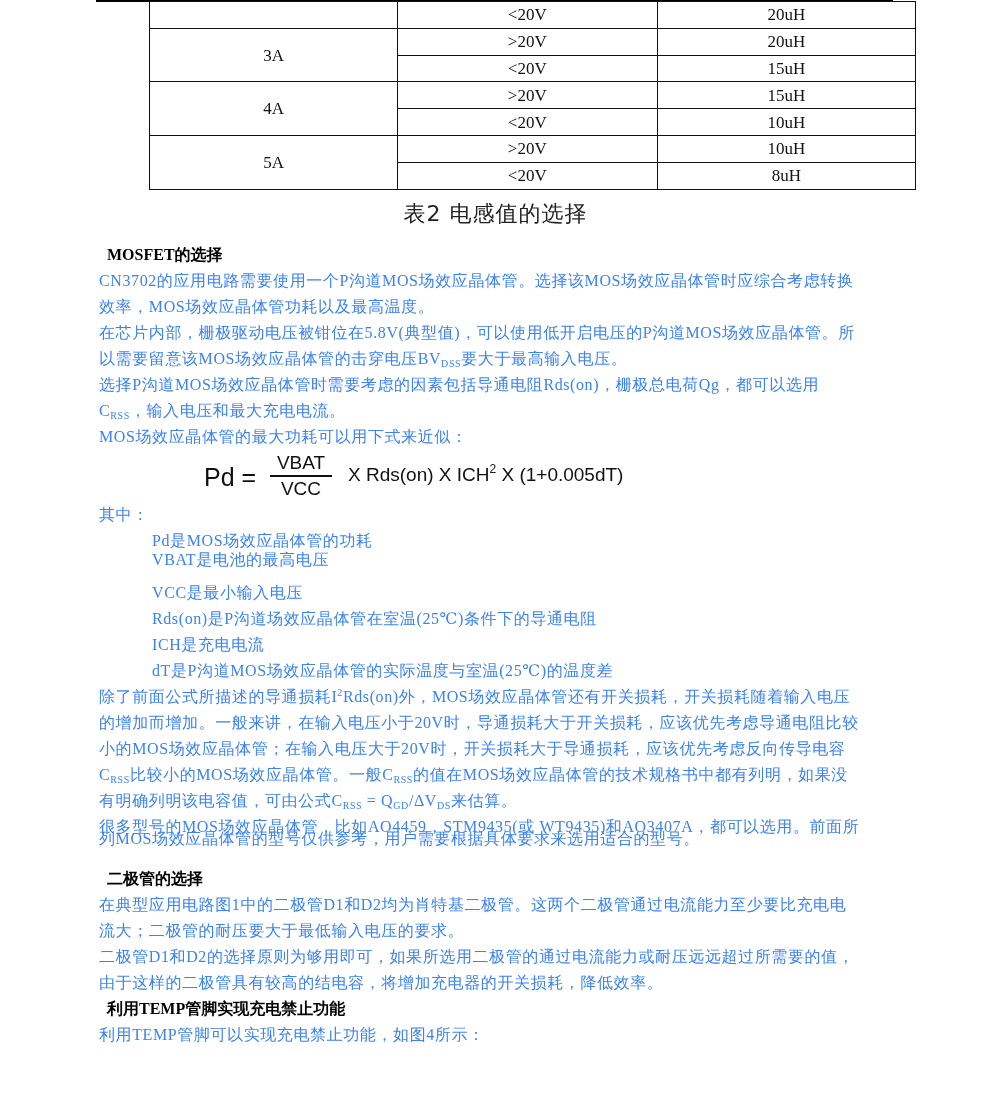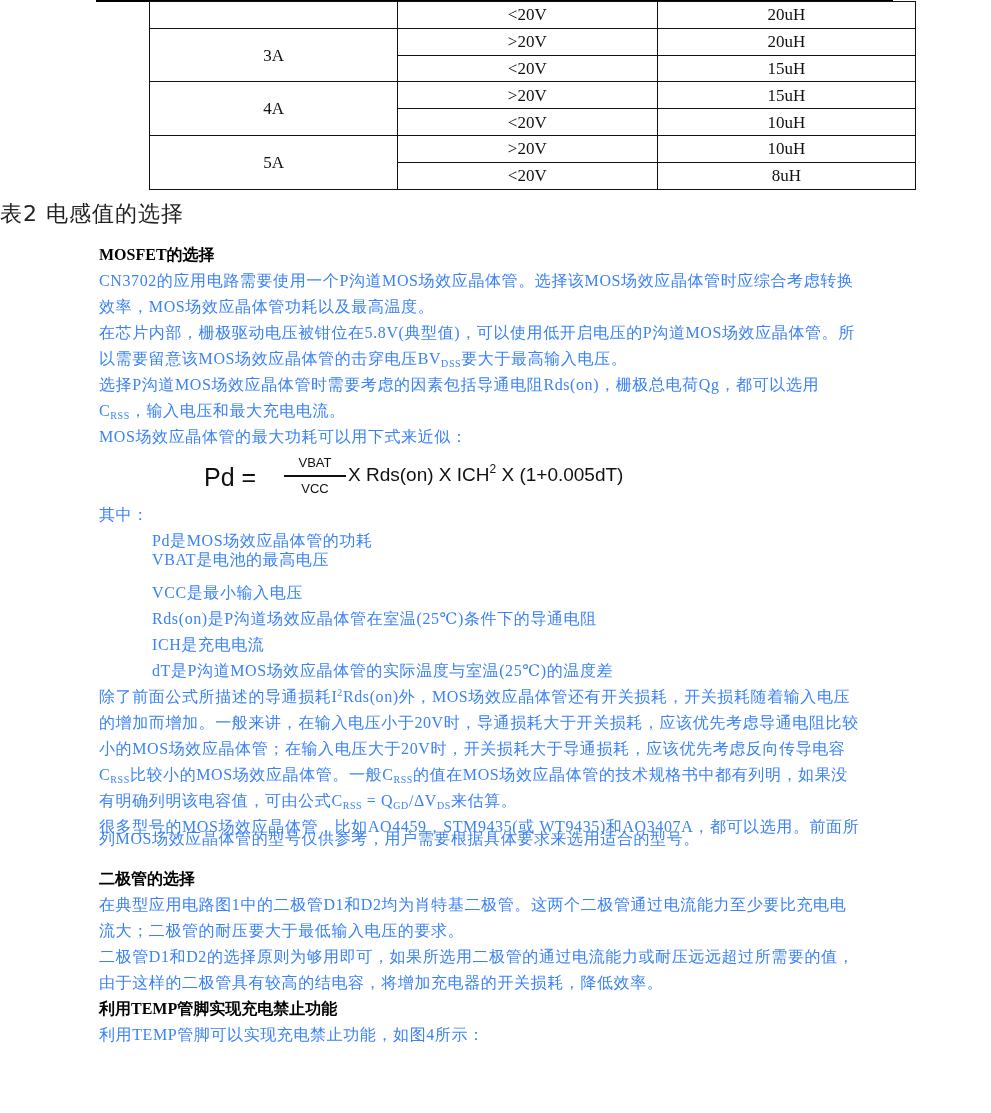--- a/index.html
+++ b/index.html
@@ -17,38 +17,38 @@
     font-size: 17px;
   }
   table.ind td {
     border: 1.2px solid #111; text-align: center; height: 25.8px; padding: 0;
     line-height: 25px;
   }
   table.ind td.c1 { width: 260px; }
   table.ind td.c2 { width: 271px; }
   table.ind td.c3 { width: 270px; }
   .caption {
-    position: absolute; left: 0; width: 991px; top: 199px; 
+    position: absolute; left: 0; width: 991px; top: 199px; text-align: center;
     font-family: "DejaVu Sans", "Liberation Sans", sans-serif; font-size: 22px; color: #222;
     letter-spacing: 1px;
   }
   .line {
     position: absolute; left: 99px; font-size: 16px; line-height: 20px;
     white-space: nowrap; color: #3b82f6; letter-spacing: 0.6px;
   }
   .line.ind2 { left: 152px; }
-  .h { font-weight: bold; color: #000; letter-spacing: 0; }
+  .h { font-weight: bold; color: #000; letter-spacing: 0; margin-left: 8px; }
   sub { font-size: 10px; vertical-align: -3px; line-height: 0; }
   sup { font-size: 10px; vertical-align: 6px; line-height: 0; }
   .formula {
     position: absolute; left: 204px; top: 452px; height: 50px;
     font-family: "Liberation Sans", "DejaVu Sans", sans-serif; color: #111;
   }
   .f-pd { position: absolute; left: 0; top: 11px; font-size: 25px; white-space: nowrap; text-align: center; }
-  .f-frac { position: absolute; left: 80px; top: 0; width: 62px; text-align: center; font-size: 13px; }
+  .f-frac { position: absolute; left: 66px; top: 0; width: 62px; text-align: center; font-size: 19px; }
   .f-num { display: block; line-height: 22px; }
   .f-bar { display: block; height: 1.5px; background: #111; margin: 1px 0; }
   .f-den { display: block; line-height: 22px; }
   .f-rest { position: absolute; left: 144px; top: 12px; font-size: 19px; white-space: nowrap; }
   .f-rest sup { font-size: 12px; vertical-align: 8px; }
 </style>
 </head>
 <body>
 
 <div class="topline"></div>

